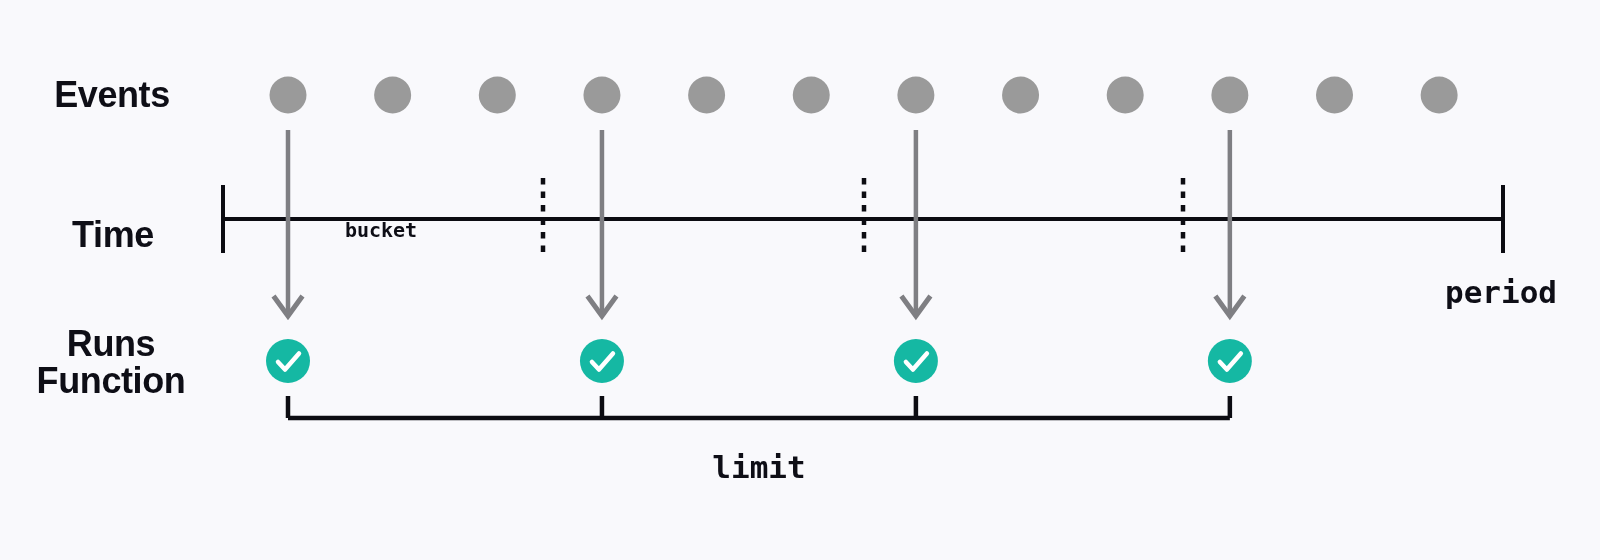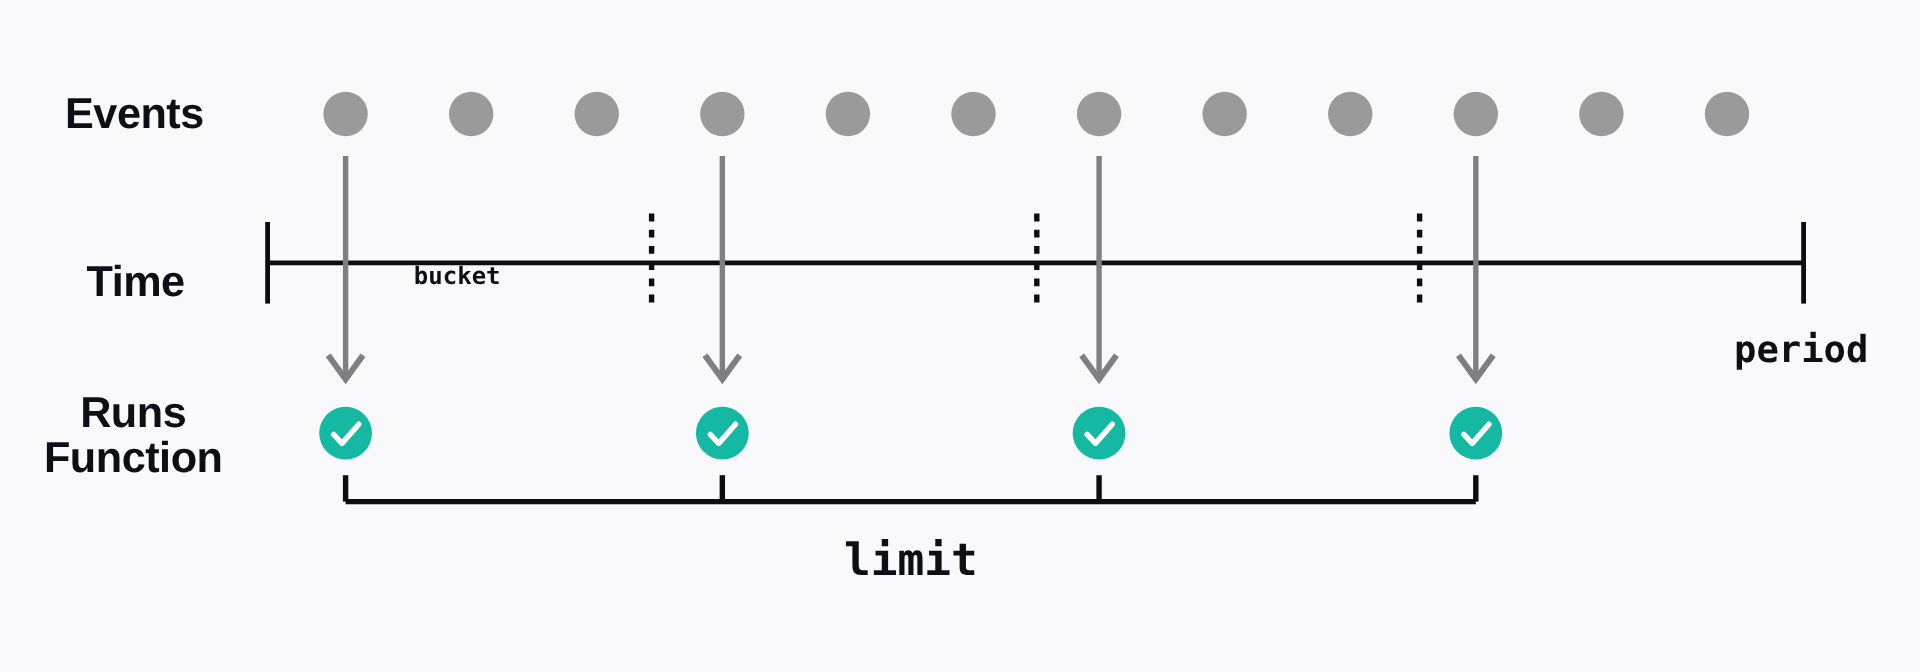--- a/index.html
+++ b/index.html
@@ -26,21 +26,21 @@
   }
   .mono{
     font-family:"DejaVu Sans Mono","Liberation Mono",monospace;
     font-weight:700;
   }
   #lbl-events{left:112px;top:95px;}
   #lbl-time{left:113px;top:235px;}
   #lbl-function-runs{left:111px;top:362px;text-align:center;line-height:37px;}
   #lbl-bucket{left:381px;top:230px;font-size:20px;}
   #lbl-period{left:1501px;top:292px;font-size:31px;}
-  #lbl-limit{left:759px;top:467px;font-size:37px;}
+  #lbl-limit{left:759px;top:467px;font-size:31px;}
 </style>
 </head>
 <body>
 
 <div class="stage">
 
   <svg id="diagram-svg" viewBox="0 0 1600 560">
       <line x1="543" y1="178" x2="543" y2="253" stroke="#0c0c12" stroke-width="4.5" stroke-dasharray="6.5 7"></line>
       <line x1="864" y1="178" x2="864" y2="253" stroke="#0c0c12" stroke-width="4.5" stroke-dasharray="6.5 7"></line>
       <line x1="1183" y1="178" x2="1183" y2="253" stroke="#0c0c12" stroke-width="4.5" stroke-dasharray="6.5 7"></line>

